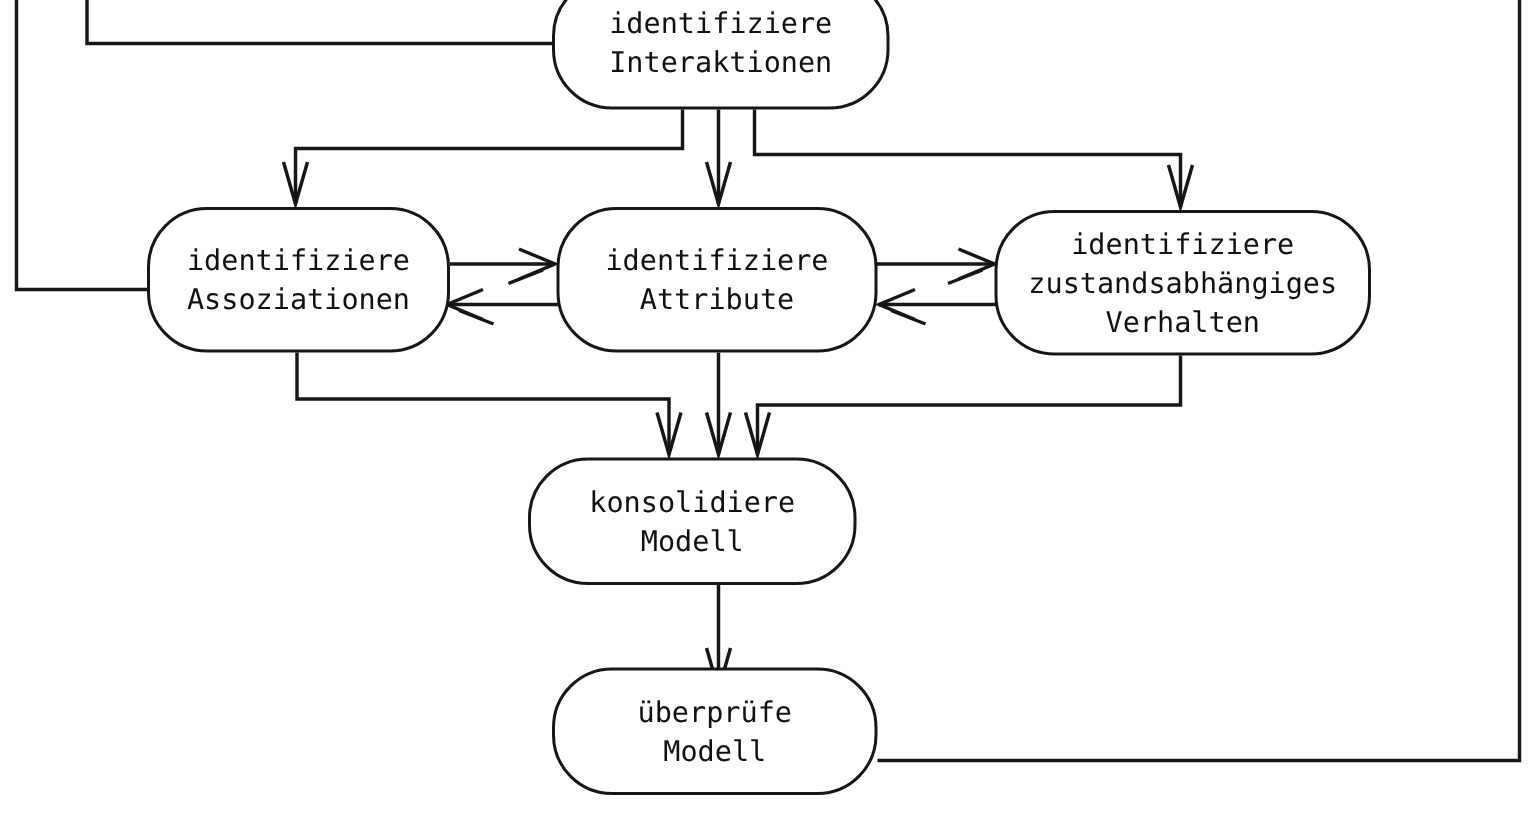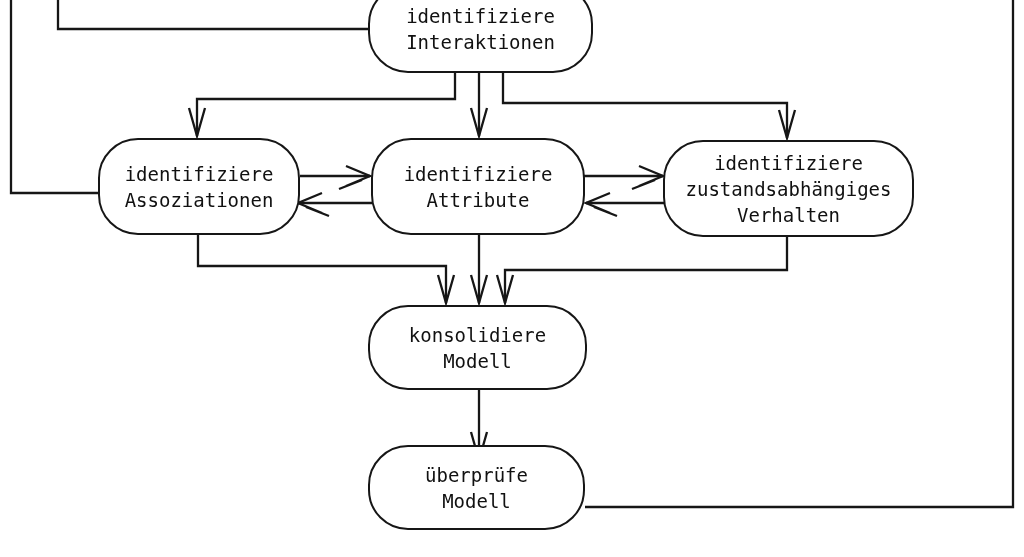--- a/index.html
+++ b/index.html
@@ -89,21 +89,21 @@
   </div>
   <div class="node" style="left: 371px; top: 138px; width: 214px; height: 97px;">
     <span class="node-label">identifiziere
 Attribute</span>
   </div>
   <div class="node" style="left: 663px; top: 140px; width: 251px; height: 97px;">
     <span class="node-label">identifiziere
 zustandsabhängiges
 Verhalten</span>
   </div>
-  <div class="node" style="left: 368px; top: 305px; width: 219px; height: 85px;">
+  <div class="node" style="left: 352px; top: 305px; width: 219px; height: 85px;">
     <span class="node-label">konsolidiere
 Modell</span>
   </div>
   <div class="node" style="left: 368px; top: 445px; width: 217px; height: 85px;">
     <span class="node-label">überprüfe
 Modell</span>
   </div>
 </div>
 
 </body></html>

